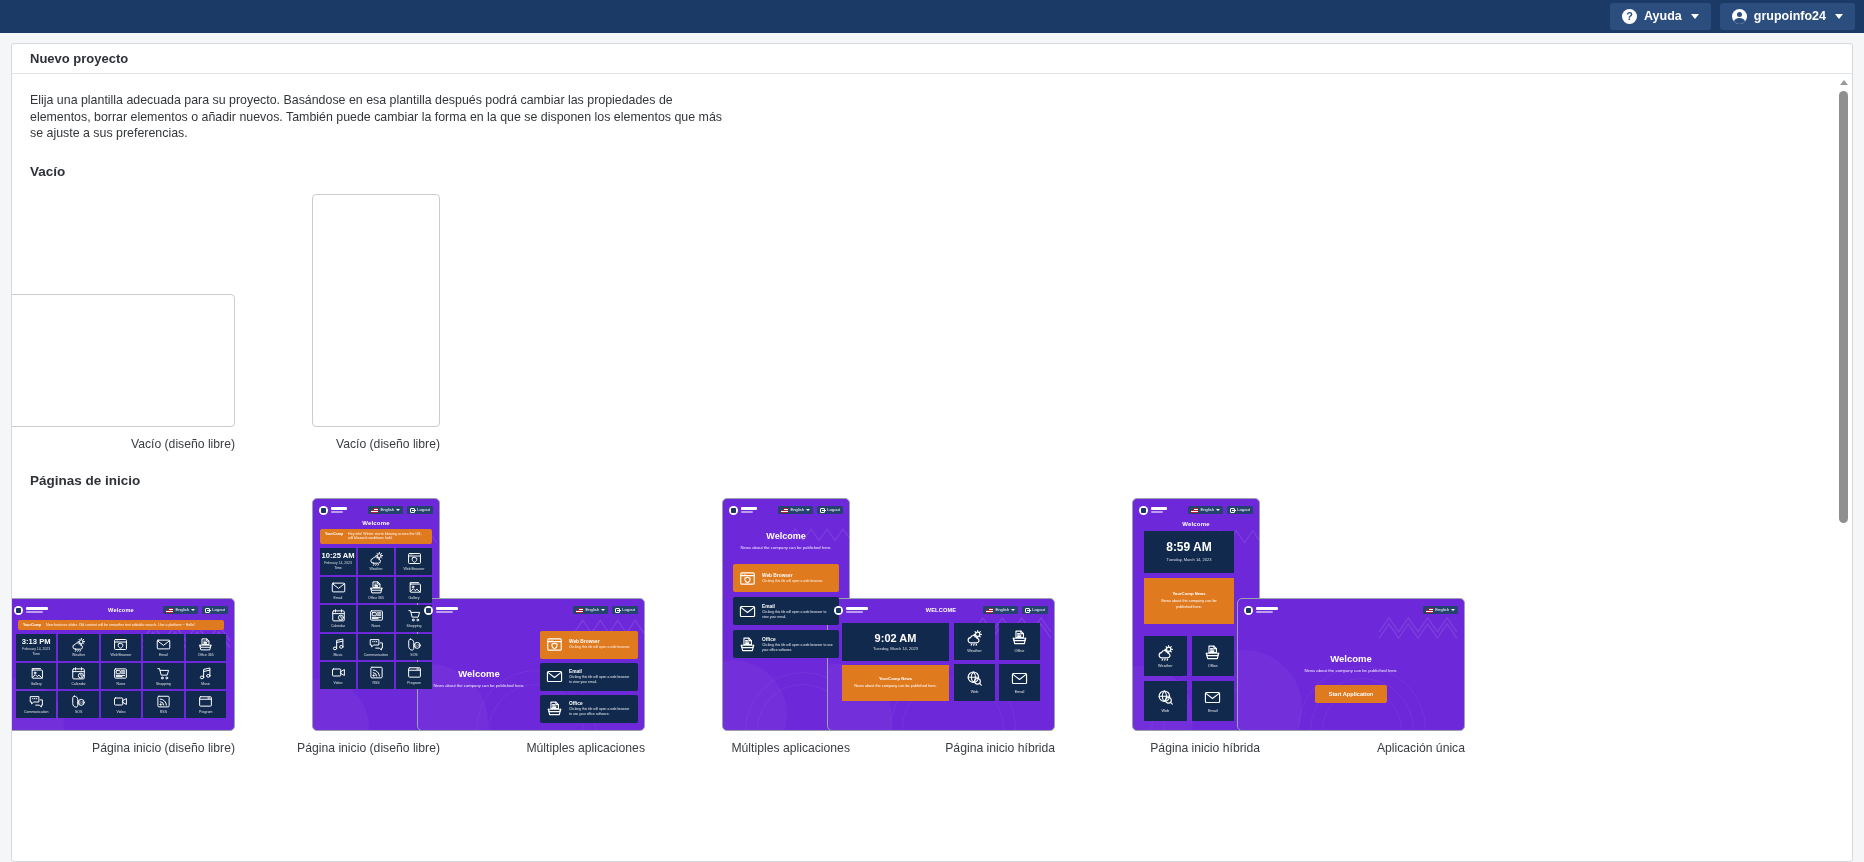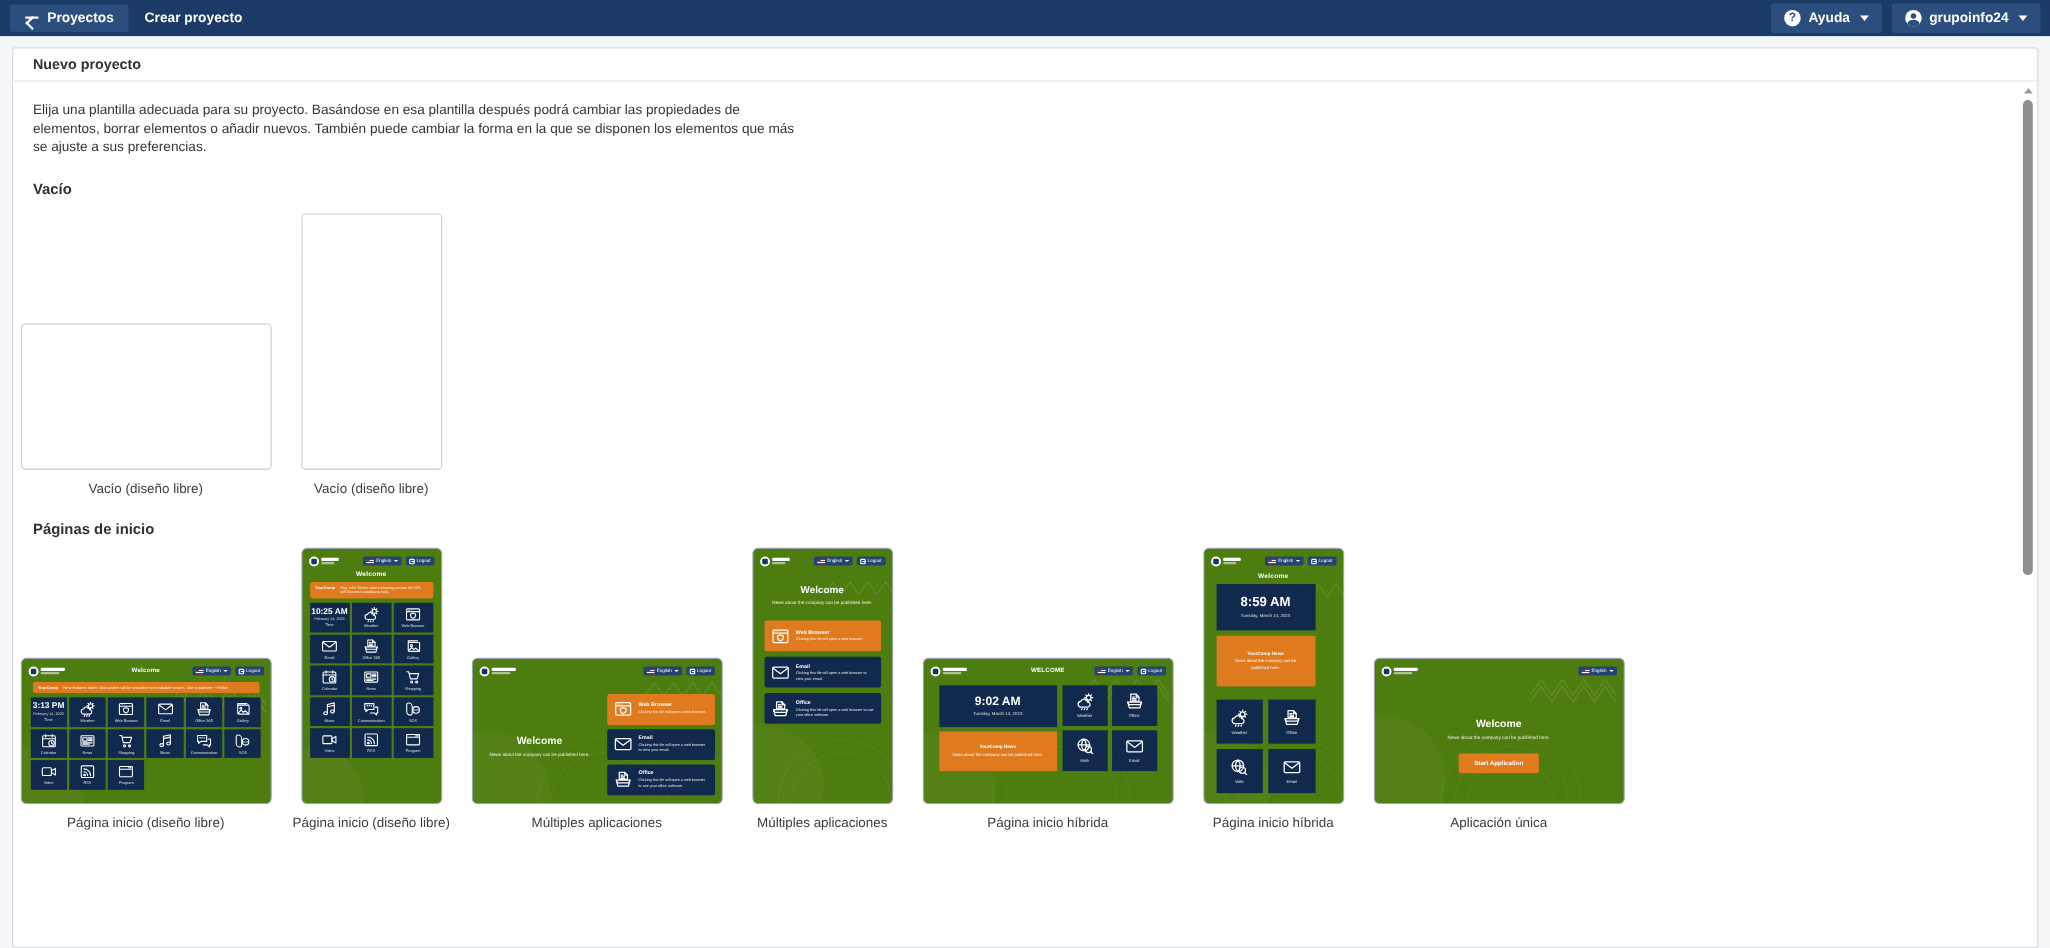--- a/index.html
+++ b/index.html
@@ -149,21 +149,21 @@
   
   .tpl-row {
     display: flex;
     align-items: flex-end;
     gap: 0px;
   }
   .tpl-cell {
     width: 205px;
     display: flex;
     flex-direction: column;
-    align-items: center;
+    align-items: flex-end;
   }
   .tpl-caption {
     font-size: 12.2px;
     color: #3a3d41;
     margin-top: 10px;
     text-align: center;
     white-space: nowrap;
   }
 
   .blank-land {
@@ -174,21 +174,21 @@
   }
   .blank-port {
     width: 128px; height: 233px;
     border: 1px solid #c9ccd0;
     border-radius: 4px;
     background: #fff;
   }
 
   
   .thumb {
-    background: #4d7c0f;
+    background: #6d28d9;
     border: 1px solid #9aa3ad;
     border-radius: 5px;
     position: relative;
     overflow: hidden;
     color: #fff;
   }
   .thumb.land { width: 228px; height: 133px; }
   .thumb.port { width: 128px; height: 233px; }
 
   
@@ -297,21 +297,21 @@
   .t-banner .b-label { font-weight: bold; flex: none; }
   .t-banner .b-text { opacity: .95; }
 
   
   .t-grid {
     position: relative; z-index: 3;
     display: grid;
     gap: 2px;
     margin: 4px 8px 0 8px;
   }
-  .t-grid.g5 { grid-template-columns: repeat(6,1fr); }
+  .t-grid.g5 { grid-template-columns: repeat(5,1fr); }
   .t-grid.g3 { grid-template-columns: repeat(3,1fr); }
   .tile {
     background: #10294c;
     display: flex; flex-direction: column;
     align-items: center; justify-content: center;
     padding: 3px 1px;
     gap: 2px;
   }
   .tile .glyph { width: 15px; height: 15px; display: block; }
   .tile .tlabel { font-size: 3.5px; opacity: .85; text-align: center; line-height: 1; }
@@ -427,29 +427,20 @@
     width: 9px; height: 432px;
     background: #8f8f8f;
     border-radius: 5px;
     cursor: pointer;
   }
 </style>
 </head>
 <body>
 
 <div id="topbar">
-  <div class="left">
-    <div class="nav-btn active">
-      <span class="arrow-left"></span>
-      <span>Proyectos</span>
-    </div>
-    <div class="nav-btn plain">
-      <span>Crear proyecto</span>
-    </div>
-  </div>
   <div class="right">
     <div class="pill">
       <span class="circ-icon">?</span>
       <span>Ayuda</span>
       <span class="caret"></span>
     </div>
     <div class="pill">
       <span class="person-icon"></span>
       <span>grupoinfo24</span>
       <span class="caret"></span>

